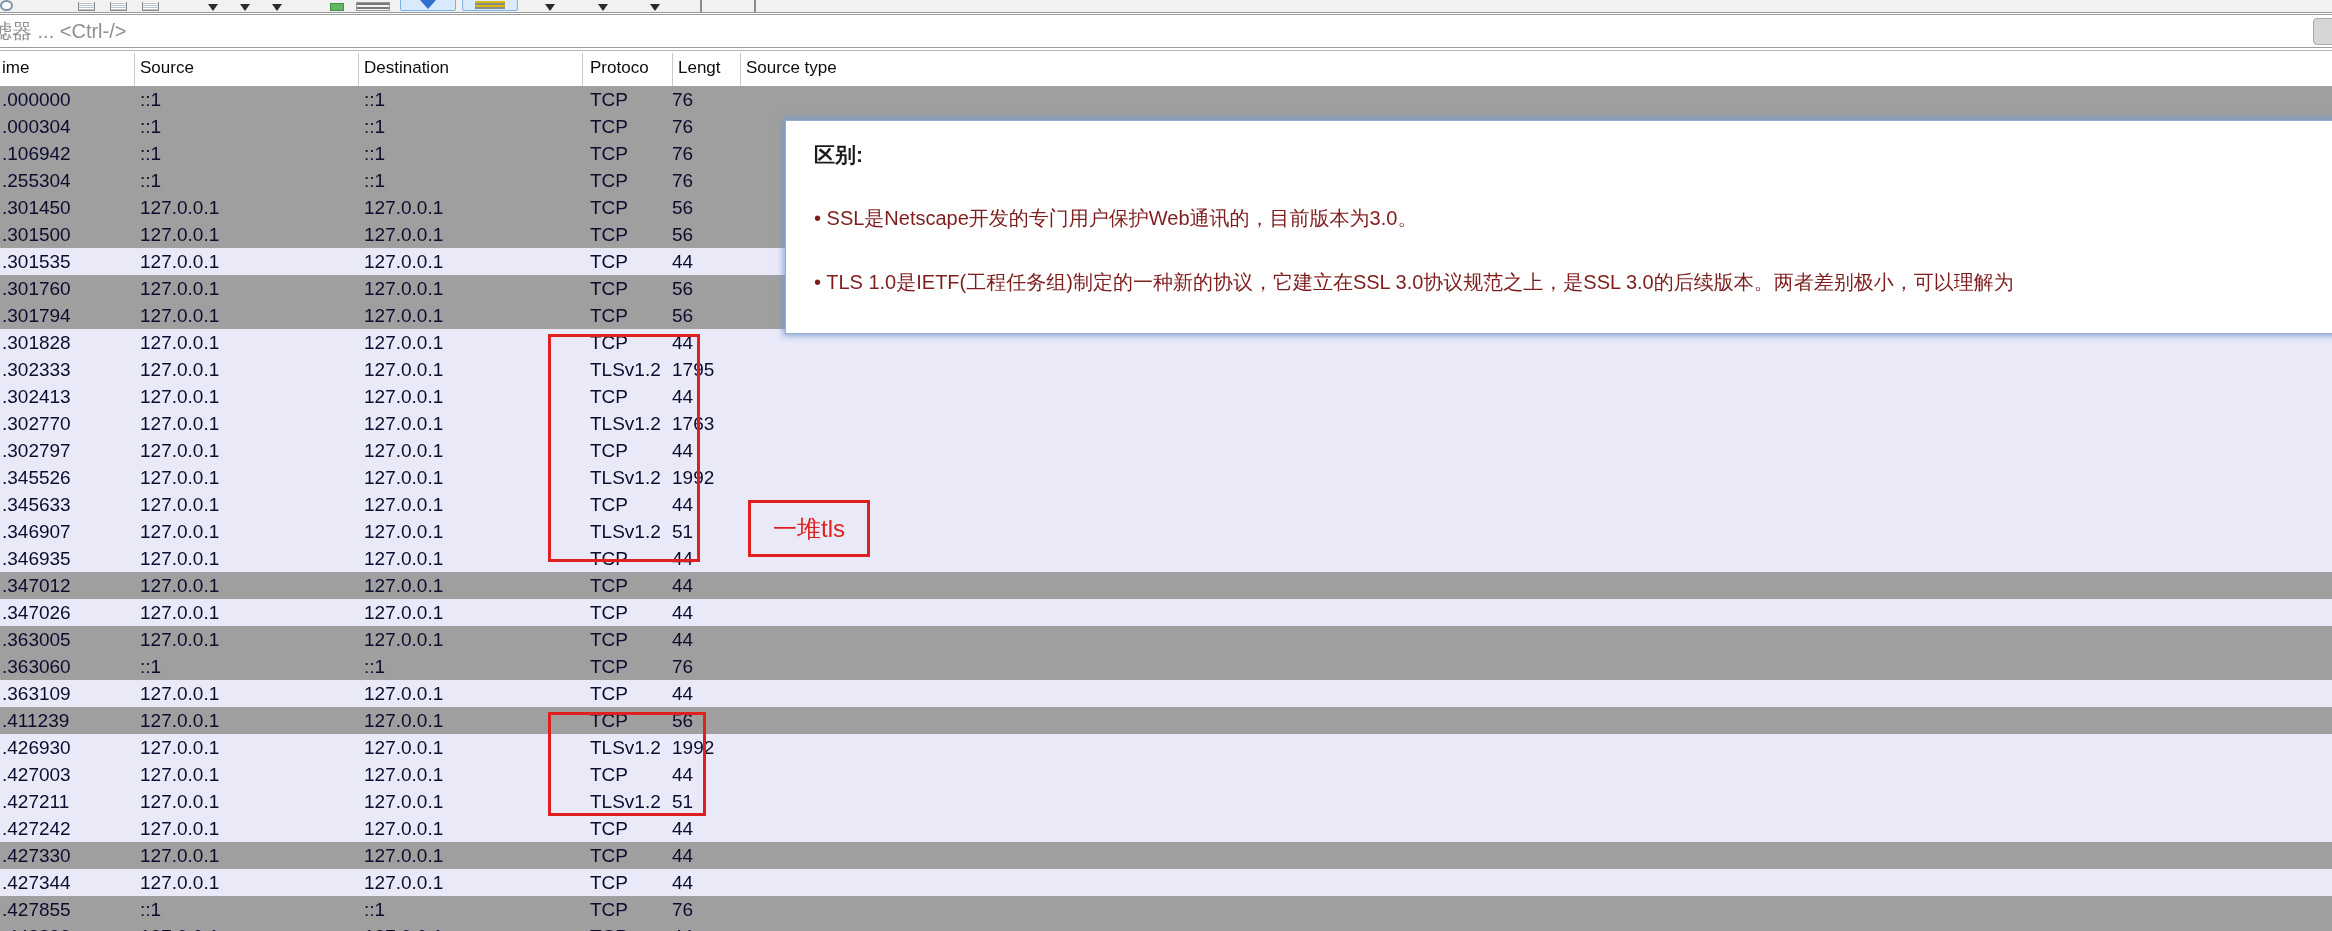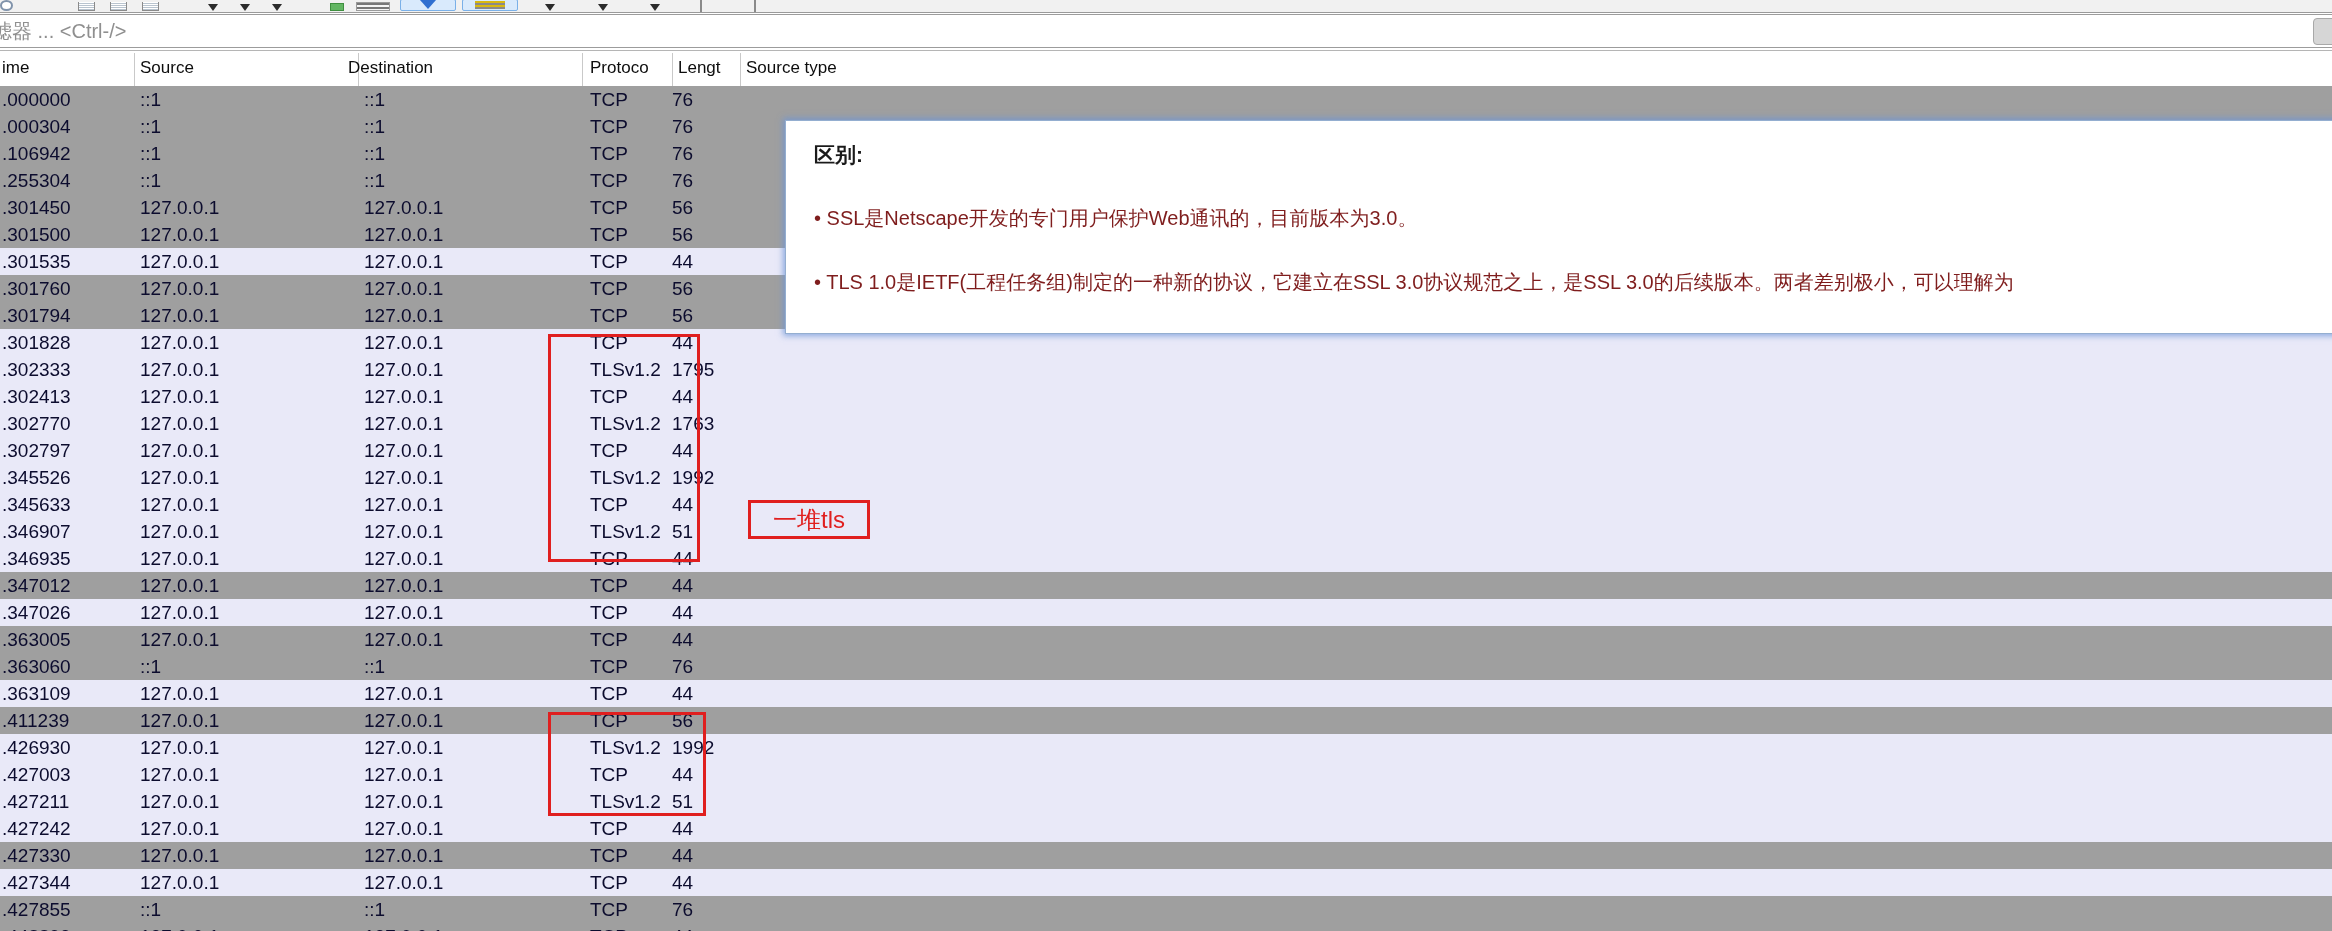--- a/index.html
+++ b/index.html
@@ -59,21 +59,21 @@
   
   .note-box{position:absolute;left:785px;top:120px;width:1572px;height:214px;background:#fff;
             border:1px solid var(--note-border,#94aed0);box-shadow:0 0 6px 2px rgba(110,150,215,.75);
             z-index:6;padding:20px 30px 0 28px;overflow:hidden;}
   .note-title{font-size:21px;font-weight:bold;color:#1a1a1a;margin-bottom:30px;}
   .note-line{font-size:20px;color:#7f1d1d;line-height:38px;}
   .note-gap{height:26px;}
   .red-rect{position:absolute;border:3px solid var(--annotation-red,#e01f1f);z-index:4;}
   .rect-1{left:548px;top:334px;width:152px;height:228px;}
   .rect-2{left:548px;top:712px;width:158px;height:104px;}
-  .tls-label{position:absolute;left:748px;top:500px;width:122px;height:39px;
+  .tls-label{position:absolute;left:748px;top:500px;width:122px;height:57px;
              border:3px solid var(--annotation-red,#e01f1f);color:var(--annotation-red,#e01f1f);
              font-size:24px;display:flex;align-items:center;justify-content:center;z-index:4;}
 </style>
 </head>
 <body>
 
 <div class="app" style="--row-gray: #9f9f9f; --row-lavender: #e9e9f8; --row-text: #0c0c2e; --annotation-red: #e01f1f; --note-border: #94aed0;">
 
   <div class="toolbar" id="toolbar"><span class="tb tb-circle" style="left: 0px;"></span><span class="tb tb-frame" style="left: 78px;"></span><span class="tb tb-frame" style="left: 110px;"></span><span class="tb tb-frame" style="left: 142px;"></span><span class="tb tb-caret" style="left: 208px;"></span><span class="tb tb-caret" style="left: 240px;"></span><span class="tb tb-caret" style="left: 272px;"></span><span class="tb tb-green" style="left: 330px;"></span><span class="tb tb-lines" style="left: 356px;"></span><span class="tb tb-active" style="left: 400px;">
         <span class="arrow"></span>
@@ -87,21 +87,21 @@
   </div>
 
   <div class="header" id="header">
     <span class="hsep" style="left:134px"></span>
     <span class="hsep" style="left:358px"></span>
     <span class="hsep" style="left:582px"></span>
     <span class="hsep" style="left:672px"></span>
     <span class="hsep" style="left:740px"></span>
   <span class="hlabel" style="left: 2px;">ime</span>
       <span class="hlabel" style="left: 140px;">Source</span>
-      <span class="hlabel" style="left: 348px;">Destination</span>
+      <span class="hlabel" style="left: 364px;">Destination</span>
       <span class="hlabel" style="left: 590px;">Protoco</span>
       <span class="hlabel" style="left: 678px;">Lengt</span>
       <span class="hlabel" style="left: 746px;">Source type</span>
     </div>
 
   <div class="rows" id="rows">
       <div class="row gray">
       <span class="c-time">.000000</span>
       <span class="c-source">::1</span>
       <span class="c-destination">::1</span>

